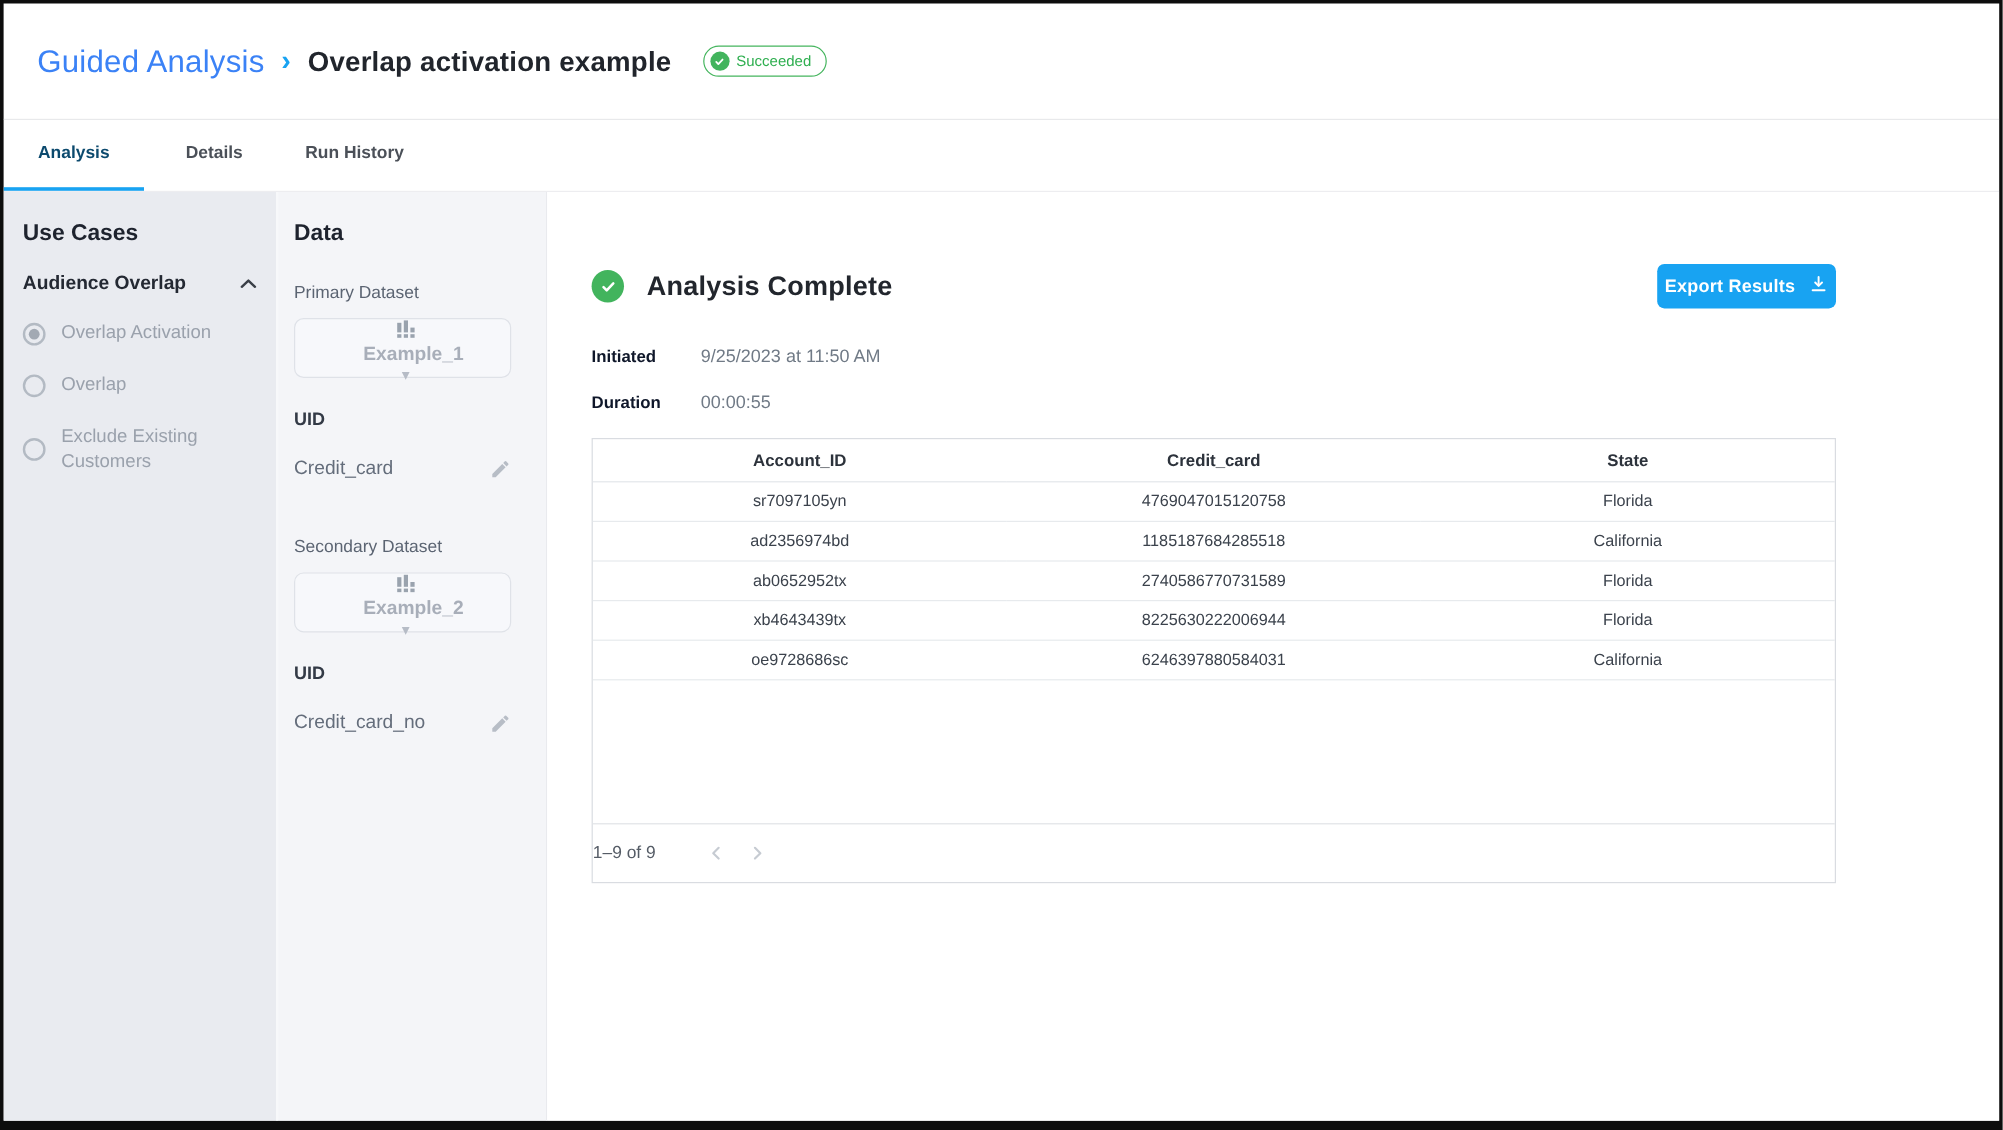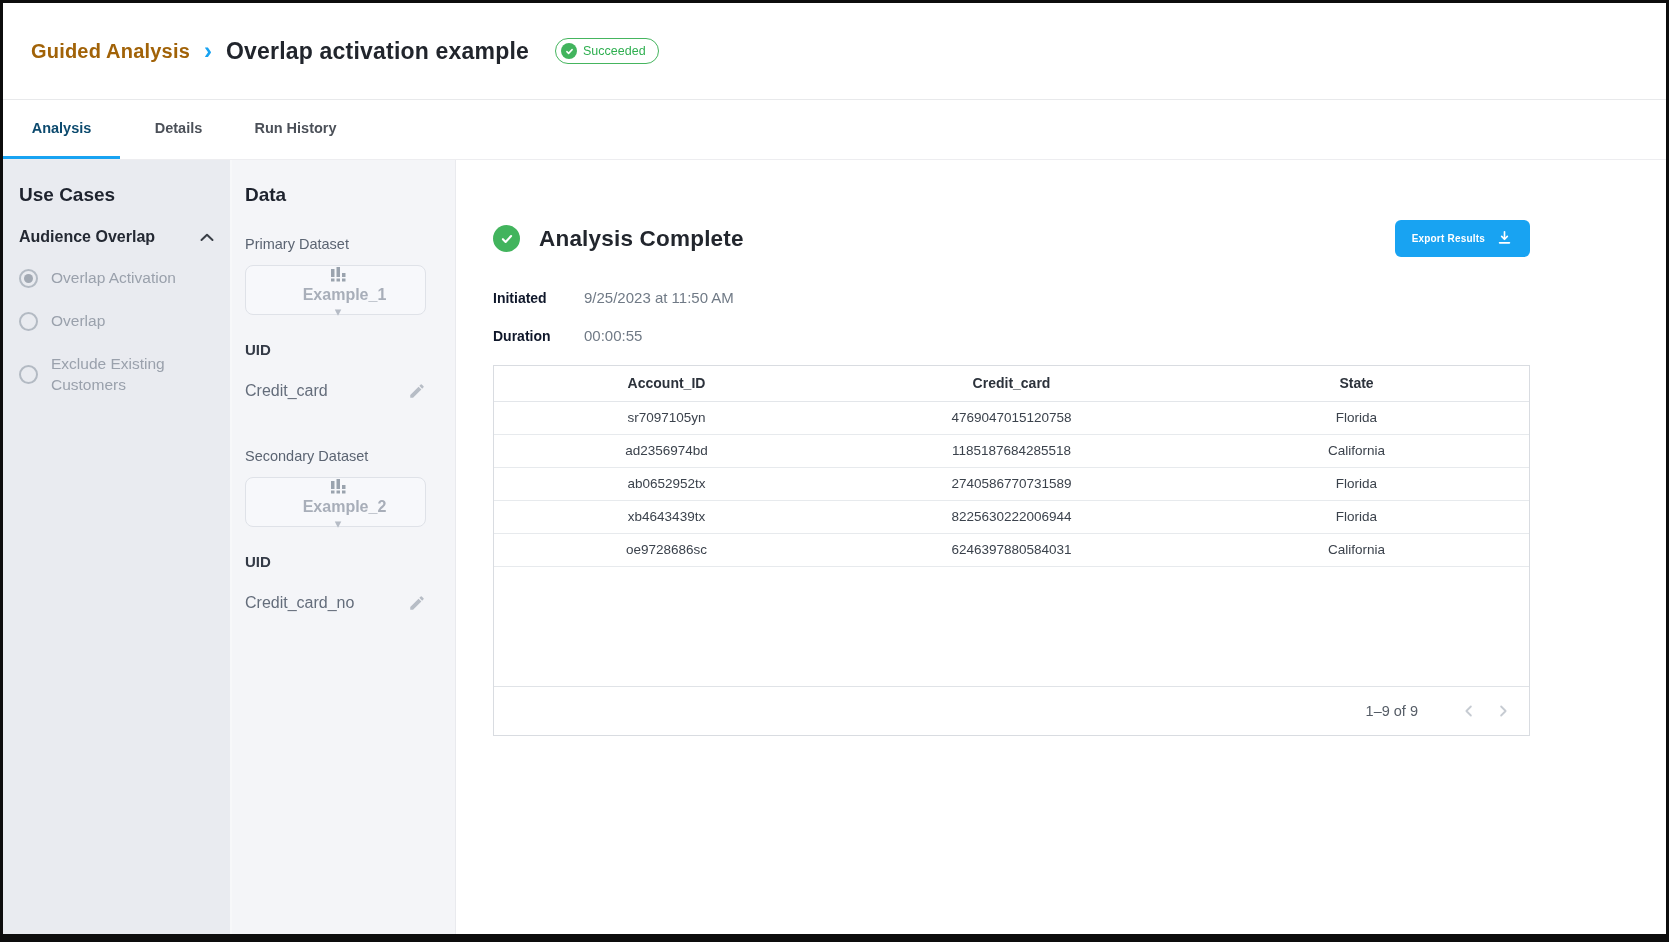--- a/index.html
+++ b/index.html
@@ -5,21 +5,21 @@
   * { box-sizing: border-box; }
   body { margin: 0; background: #ffffff; font-family: "Liberation Sans", sans-serif; }
   .frame {
     width: 1669px; height: 942px;
     border: 3px solid #0d0d0d; border-bottom-width: 8px;
     display: flex; flex-direction: column; background: #fff; overflow: hidden;
   }
 
   
   .header { height: 97px; flex: 0 0 auto; display: flex; align-items: center; padding: 0 28px; border-bottom: 1px solid #e8e9eb; }
-  .crumb-root { font-size: 20px; font-weight: 700; color: #a16207; letter-spacing: .2px; }
+  .crumb-root { font-size: 26px; font-weight: 400; color: #3b82f6; letter-spacing: .2px; }
   .crumb-sep { color: #18a3f2; font-size: 24px; font-weight: 700; margin: 0 14px; line-height: 1; }
   .crumb-title { font-size: 23px; font-weight: 600; color: #21252c; letter-spacing: .2px; }
   .badge { display: inline-flex; align-items: center; gap: 6px; margin-left: 26px;
     border: 1px solid #45b55e; border-radius: 999px; padding: 4px 12px 4px 5px; background: #fff; }
   .badge .check-circle { width: 16px; height: 16px; }
   .badge-label { color: #2faf50; font-size: 12.5px; }
   .check-circle { border-radius: 50%; background: #42b45d; display: inline-flex; align-items: center; justify-content: center; }
   .check-circle svg { display: block; }
 
   
@@ -52,34 +52,34 @@
   .uid-value { font-size: 16px; color: #646d7b; }
   .pencil { cursor: pointer; display: inline-flex; }
 
   
   .main { flex: 1; background: #fff; padding: 60px 136px 0 37px; min-width: 0; }
   .status-row { display: flex; align-items: center; justify-content: space-between; }
   .status-left { display: flex; align-items: center; gap: 19px; }
   .status-left .check-circle { width: 27px; height: 27px; }
   .status-title { font-size: 22.5px; font-weight: 600; color: #22262d; letter-spacing: .2px; }
   .export-btn { background: #18a3f2; color: #fff; border: none; border-radius: 6px; height: 37px;
-    padding: 0 17px; font-size: 10px; font-weight: 600; display: inline-flex; align-items: center; gap: 11px;
+    padding: 0 6px; font-size: 15px; font-weight: 600; display: inline-flex; align-items: center; gap: 11px;
     font-family: inherit; cursor: pointer; letter-spacing: .2px; text-align: center; }
 
   .meta { margin-top: 32px; }
   .meta-row { display: flex; align-items: baseline; margin-bottom: 21px; }
   .meta-label { width: 91px; font-size: 14px; font-weight: 700; color: #0f172a; }
   .meta-value { font-size: 15px; color: #707a86; }
 
   .table-card { border: 1px solid #d9dce1; margin-top: 12px; }
   table.results { width: 100%; border-collapse: collapse; }
   table.results th { height: 35px; font-size: 14px; font-weight: 600; color: #2c323b; border-bottom: 1px solid #e3e6ea; width: 33.33%; }
   table.results td { height: 33px; text-align: center; font-size: 13.5px; color: #3b424c; border-bottom: 1px solid #e7eaed; }
   .table-spacer { height: 119px; }
-  .table-footer { height: 49px; border-top: 1px solid #e0e3e7; display: flex; align-items: center; justify-content: flex-end; padding-right: 13px; }
+  .table-footer { height: 49px; border-top: 1px solid #e0e3e7; display: flex; align-items: center; justify-content: flex-start; padding-right: 13px; }
   .page-info { font-size: 14.5px; color: #555c66; margin-right: 30px; }
   .pager-btn { background: none; border: none; padding: 4px; margin-left: 8px; cursor: default; display: inline-flex; }
 </style>
 </head>
 <body>
 
 <div class="frame">
 
   <div class="header">
     <span class="crumb-root">Guided Analysis</span>

